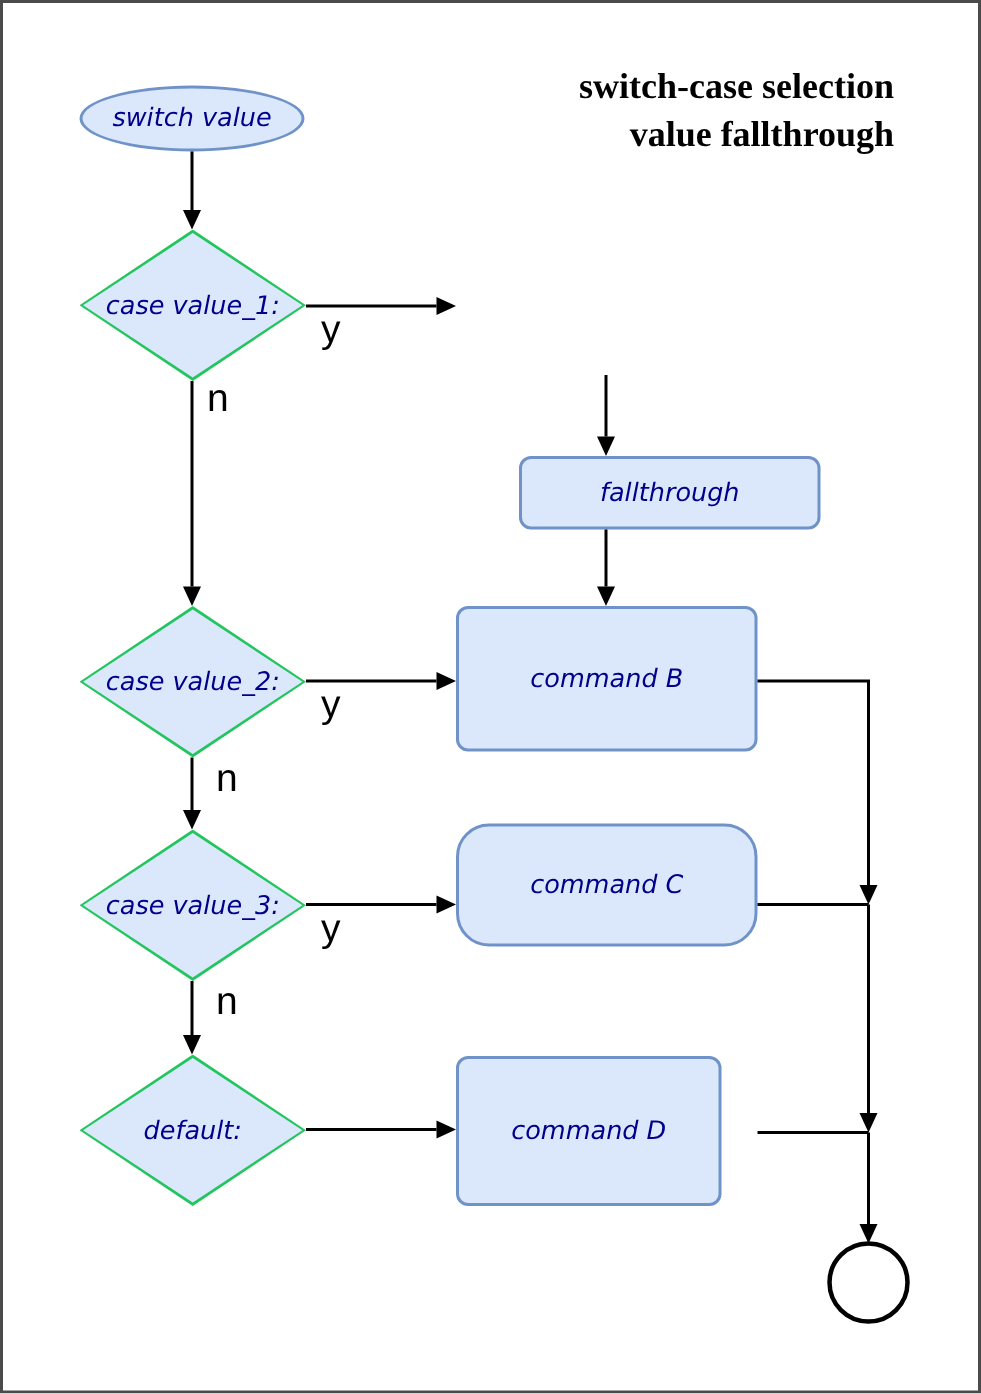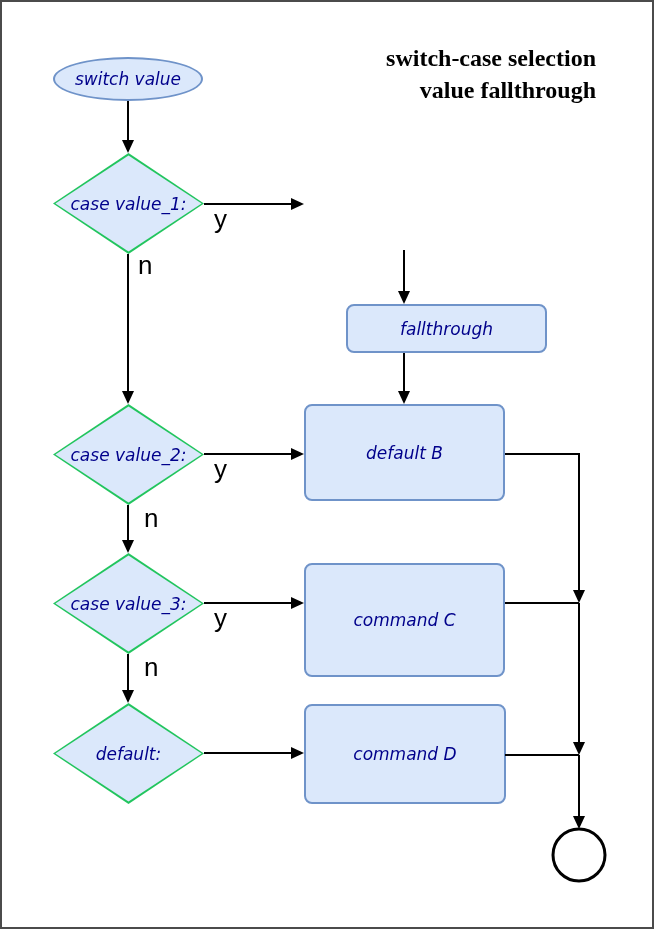--- a/index.html
+++ b/index.html
@@ -94,28 +94,28 @@
     <div class="diamond-fill"></div>
     <div class="node diamond-label">default:</div>
   </div>
 
 
   <div class="node process" style="left:302px; top:302px; width:201px; height:49px;margin-left:42px;">
     <span>fallthrough</span>
   </div>
 
   <div class="node process" style="left:302px; top:402px; width:201px; height:97px;">
-    <span>default B</span>
+    <span>command B</span>
   </div>
 
-  <div class="node process" style="left:302px; top:561px; width:201px; height:114px;">
+  <div class="node process" style="left:302px; top:547px; width:201px; height:82px;border-radius:22px;">
     <span>command C</span>
   </div>
 
-  <div class="node process" style="left:302px; top:702px; width:202px; height:100px;">
+  <div class="node process" style="left:302px; top:702px; width:177px; height:100px;">
     <span>command D</span>
   </div>
 
   <div class="edge-label" style="left:212px; top:204px;">y</div>
   <div class="edge-label" style="left:136px; top:250px;">n</div>
   <div class="edge-label" style="left:212px; top:454px;">y</div>
   <div class="edge-label" style="left:142px; top:503px;">n</div>
   <div class="edge-label" style="left:212px; top:603px;">y</div>
   <div class="edge-label" style="left:142px; top:652px;">n</div>
 

